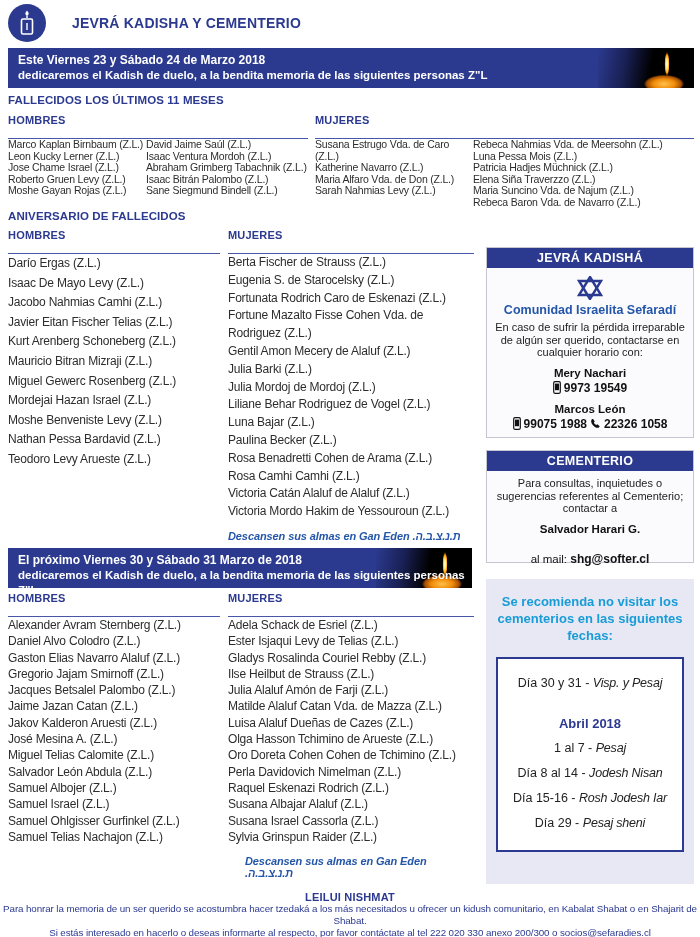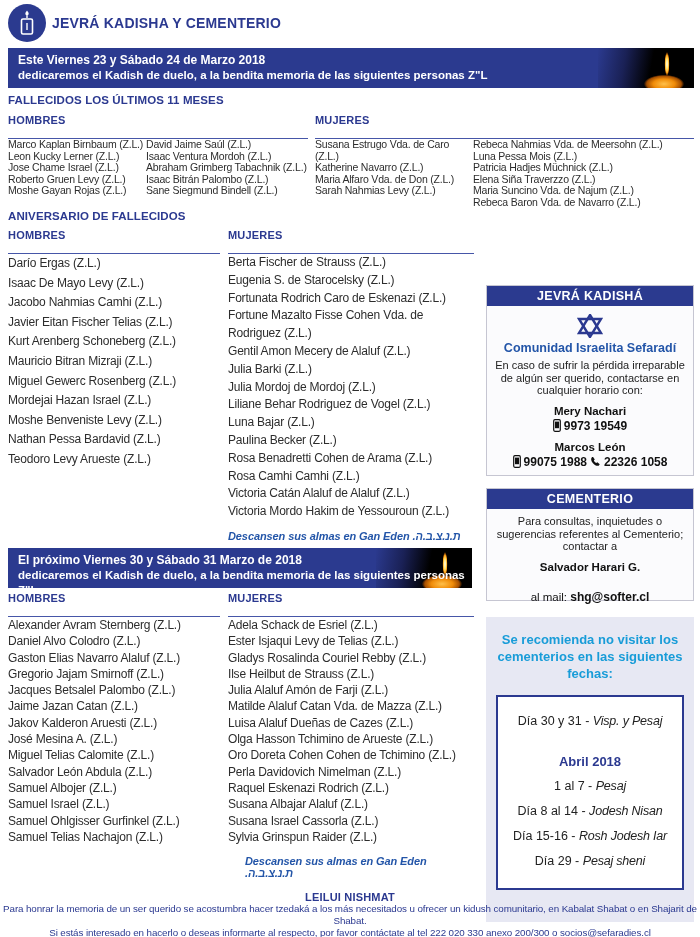--- a/index.html
+++ b/index.html
@@ -1,20 +1,20 @@
 <!DOCTYPE html>
 <html><head>
 <meta charset="utf-8">
 <style>
   html,body{margin:0;padding:0;background:#fff;}
   .page{position:relative;width:700px;height:937px;background:#fff;overflow:hidden;
         font-family:"Liberation Sans",sans-serif;color:#2b2b2b;}
 
   
-  .header{position:absolute;left:8px;top:4px;display:flex;align-items:center;gap:6px;}
+  .header{position:absolute;left:8px;top:4px;display:flex;align-items:center;gap:26px;}
   .logo-circle{width:38px;height:38px;border-radius:50%;background:#2b3a8f;display:flex;
                align-items:center;justify-content:center;}
   .app-title{color:#2b3990;font-weight:bold;font-size:14px;letter-spacing:.2px;}
 
   
   .banner{position:absolute;height:40px;background:#2b3a8f;overflow:hidden;}
   .banner-1{left:8px;top:48px;width:686px;}
   .banner-2{left:8px;top:548px;width:464px;}
   .banner-text{position:relative;z-index:2;padding:4px 0 0 10px;color:#fff;font-weight:bold;}
   .banner-text .l1{font-size:12px;line-height:16px;}
@@ -50,21 +50,21 @@
   .sec3{position:absolute;left:8px;top:592px;width:466px;}
   .sec3 .groups{display:flex;}
   .g-h{width:212px;margin-right:8px;}
   .g-m{width:246px;}
   .blessing{color:#2355a8;font-style:italic;font-size:11px;font-weight:bold;letter-spacing:-.1px;}
   .blessing-2{margin-left:220px;margin-top:9px;}
   .blessing-3{margin-left:237px;margin-top:10px;}
 
   
   .sidebar{position:absolute;left:486px;top:247px;width:208px;}
-  .sbox{border:1px solid #c6c6d2;background:#fbfbfd;box-sizing:border-box;margin-top:38px;}
+  .sbox{border:1px solid #c6c6d2;background:#fbfbfd;box-sizing:border-box;}
   .sbox-head{background:#2b3a8f;color:#fff;font-weight:bold;font-size:12.5px;text-align:center;
              padding:3px 0;letter-spacing:.3px;}
   .jevra-box{height:191px;}
   .cem-box{height:113px;margin-top:12px;}
   .sbox-body{padding:6px 8px;text-align:center;}
   .star{margin:2px auto 3px;display:block;}
   .sb-subtitle{color:#2355a8;font-weight:bold;font-size:12.5px;margin-bottom:4px;}
   .sb-text{font-size:11px;line-height:12.5px;color:#222;}
   .sb-name{font-weight:bold;font-size:11.5px;color:#111;margin-top:8px;}
   .sb-phone{font-weight:bold;font-size:12px;color:#111;margin-top:2px;display:flex;

